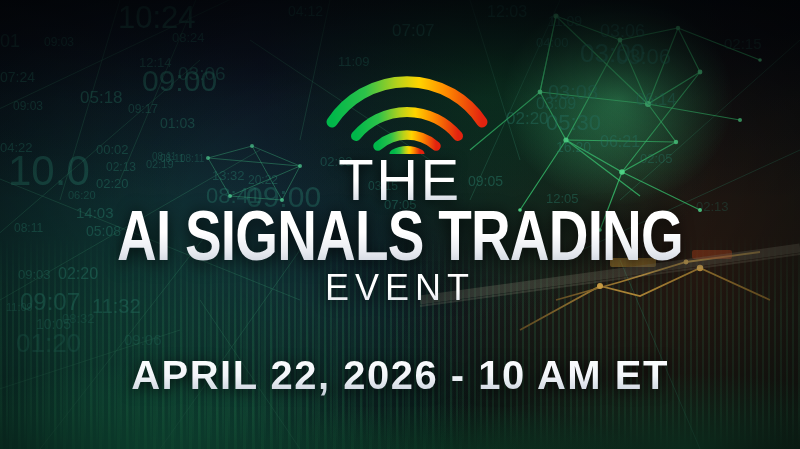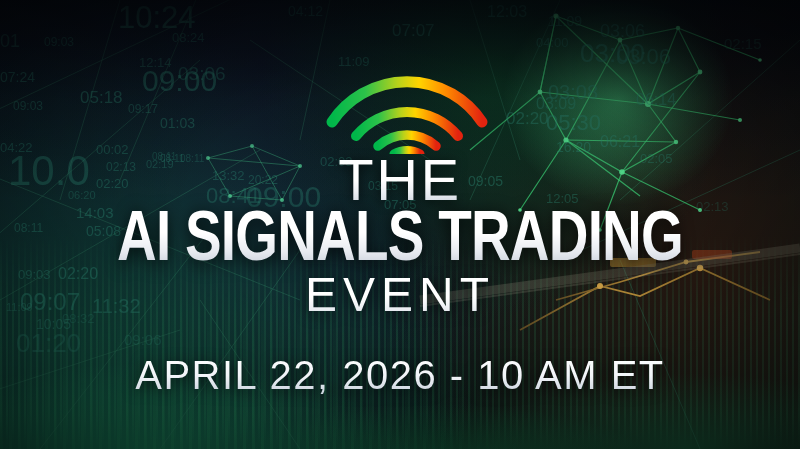--- a/index.html
+++ b/index.html
@@ -109,29 +109,29 @@
     font-size:70px; font-weight:700; letter-spacing:-1px;
     white-space:nowrap;
     background:linear-gradient(to bottom,#ffffff 0%,#ffffff 46%,#e7eaf0 70%,#c3cad6 92%,#aeb7c6 100%);
     -webkit-background-clip:text; background-clip:text;
     -webkit-text-fill-color:transparent; color:transparent;
     filter:drop-shadow(0 3px 9px rgba(0,0,0,.8));
     transform-origin:center;
   }
   .t-event {
     position:absolute; top:267px; left:50%; transform:translateX(-50%);
-    font-size:48px; font-weight:400; letter-spacing:6px;
+    font-size:36px; font-weight:400; letter-spacing:6px;
     background:linear-gradient(to bottom,#ffffff 0%,#ffffff 55%,#dde2ea 90%,#c4ccd8 100%);
     -webkit-background-clip:text; background-clip:text;
     -webkit-text-fill-color:transparent; color:transparent;
     filter:drop-shadow(0 2px 7px rgba(0,0,0,.75));
   }
   .t-date {
     position:absolute; top:353px; left:50%; transform:translateX(-50%);
-    font-size:40px; font-weight:400; letter-spacing:1.5px;
+    font-size:40px; font-weight:700; letter-spacing:1.5px;
     white-space:nowrap;
     background:linear-gradient(to bottom,#ffffff 0%,#f2f5f9 50%,#ccd4de 88%,#b4bdc9 100%);
     -webkit-background-clip:text; background-clip:text;
     -webkit-text-fill-color:transparent; color:transparent;
     filter:drop-shadow(0 2px 7px rgba(0,0,0,.8));
   }
 </style>
 </head>
 <body>
 

